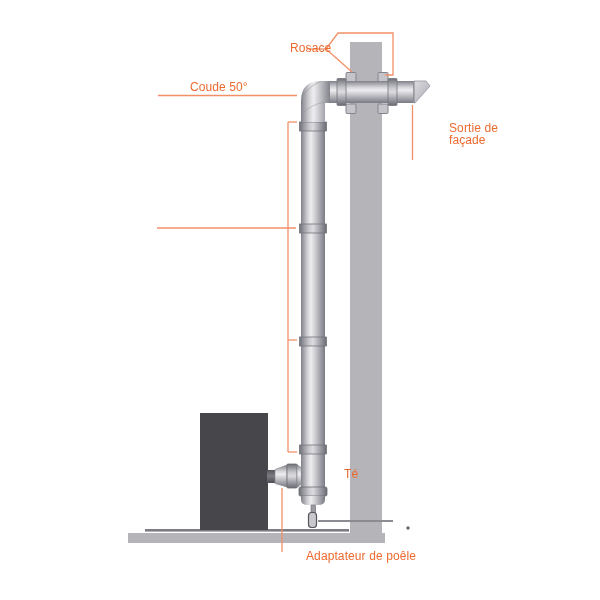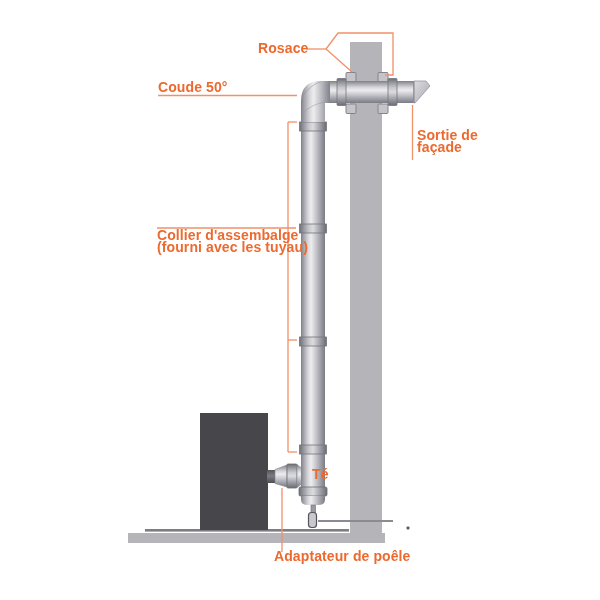--- a/index.html
+++ b/index.html
@@ -2,27 +2,27 @@
 <html><head>
 <meta charset="utf-8">
 <style>
   html,body{margin:0;padding:0;background:#fff;}
   .stage{
     position:relative;width:600px;height:600px;background:#ffffff;
     overflow:hidden;font-family:"Liberation Sans",sans-serif;
   }
   .stage svg{position:absolute;left:0;top:0;}
   .lbl{
-    position:absolute;color:#ec6a2f;font-weight:bold;font-size:14px;
-    line-height:11.5px;white-space:nowrap;letter-spacing:.1px;
+    position:absolute;color:#ec6a2f;font-weight:normal;font-size:12px;
+    line-height:11.5px;white-space:nowrap;letter-spacing:.1px;margin-left:32px;
   }
   .lbl-rosace{left:258px;top:43px;}
   .lbl-coude{left:158px;top:82px;}
   .lbl-collier{left:157px;top:230px;}
-  .lbl-sortie{left:417px;top:130px;}
+  .lbl-sortie{left:417px;top:123px;}
   .lbl-te{left:312px;top:469px;}
   .lbl-adaptateur{left:274px;top:551px;}
 </style>
 </head>
 <body>
 
 <div class="stage">
 
   <svg width="600" height="600" viewBox="0 0 600 600">
     <defs>
@@ -128,24 +128,20 @@
       <line x1="288" y1="452" x2="297" y2="452"></line>
       <line x1="412.5" y1="105" x2="412.5" y2="160"></line>
       <line x1="282" y1="488" x2="282" y2="552"></line>
     </g>
   </svg>
 
   <div class="lbl lbl-rosace">Rosace</div>
 
   <div class="lbl lbl-coude">Coude 50°</div>
 
-  <div class="lbl lbl-collier">
-    <div>Collier d'assembalge</div>
-    <div>(fourni avec les tuyau)</div>
-  </div>
 
   <div class="lbl lbl-sortie">
     <div>Sortie de</div>
     <div>façade</div>
   </div>
 
   <div class="lbl lbl-te">Té</div>
 
   <div class="lbl lbl-adaptateur">Adaptateur de poêle</div>
 

